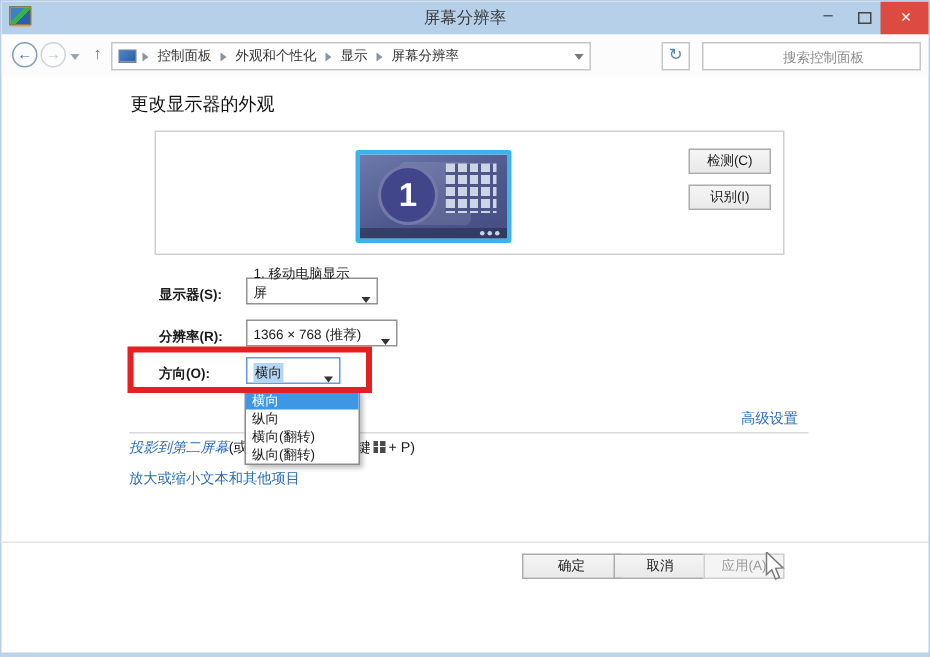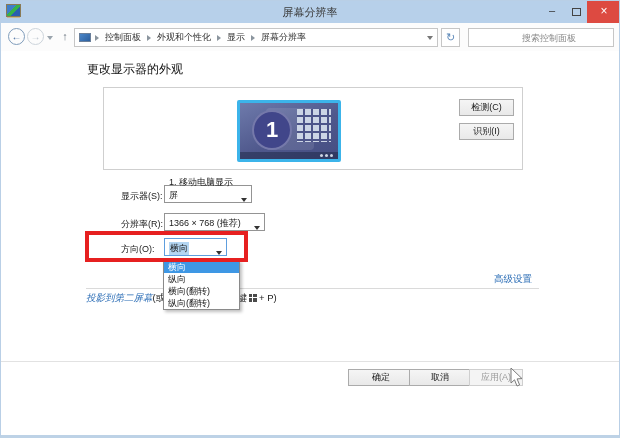--- a/index.html
+++ b/index.html
@@ -23,21 +23,21 @@
   
   .navbar { position:absolute; left:0; top:22px; width:100%; height:28px; background:#fcfcfc; }
   .circle-btn { position:absolute; top:5px; width:17px; height:17px; border-radius:50%;
     border:1px solid #9fb0c1; font-size:10px; text-align:center; line-height:15px; }
   .nav-back { left:7px; color:#41689b; border-color:#7f9cbb; }
   .nav-fwd { left:26px; color:#b9c2cc; border-color:#ccd4db; }
   .nav-caret { position:absolute; left:46px; top:13px; width:0; height:0;
     border-left:3px solid transparent; border-right:3px solid transparent; border-top:4px solid #9aa4ad; }
   .nav-up { position:absolute; left:56px; top:5px; width:16px; height:17px; text-align:center;
     line-height:17px; font-size:11px; color:#6b7680; }
-  .addressbar { position:absolute; left:73px; top:5px; width:364px; height:19px; background:#fff;
+  .addressbar { position:absolute; left:73px; top:5px; width:320px; height:19px; background:#fff;
     border:1px solid #c6c6c6; display:flex; align-items:center; padding:0 4px; }
   .addr-icon { width:12px; height:9px; border:1px solid #6a7f9a; background:linear-gradient(135deg,#4a86c9,#2c5f9e); flex:0 0 auto; }
   .crumb { font-size:9px; color:#333; white-space:nowrap; padding:0 2px; }
   .crumb-sep { width:0; height:0; border-top:3px solid transparent; border-bottom:3px solid transparent;
     border-left:4px solid #8b959e; margin:0 4px; flex:0 0 auto; }
   .addr-caret { margin-left:auto; width:0; height:0; border-left:3.5px solid transparent;
     border-right:3.5px solid transparent; border-top:4px solid #777; }
   .refresh-btn { position:absolute; left:440px; top:5px; width:19px; height:19px; border:1px solid #c6c6c6;
     background:#fff; text-align:center; line-height:17px; font-size:11px; color:#5b87b8; }
   .searchbox { position:absolute; left:467px; top:5px; width:146px; height:19px; border:1px solid #c6c6c6;
@@ -62,21 +62,21 @@
   .mon-circle { position:absolute; left:12px; top:7px; width:40px; height:40px; border-radius:50%;
     background:#41468a; border:2px solid rgba(255,255,255,0.28);
     color:#fff; font-size:22px; font-weight:bold; text-align:center; line-height:36px; }
   .mon-strip { position:absolute; left:0; right:0; bottom:0; height:7px; background:rgba(28,38,68,0.5); }
   .mon-dots { position:absolute; right:5px; bottom:2px; width:3px; height:3px; border-radius:50%;
     background:#ccd4e2; box-shadow:-5px 0 0 #ccd4e2, -10px 0 0 #ccd4e2; }
   .btn { position:absolute; width:55px; height:17px; font-size:9px; color:#1a1a1a; text-align:center;
     line-height:15px; border:1px solid #ababab; background:linear-gradient(#f5f5f5,#e9e9e9); }
   .btn-detect { left:458px; top:98px; }
   .btn-identify { left:458px; top:122px; }
-  .field-label { position:absolute; left:120px; font-size:9px; color:#1a1a1a; }
+  .field-label { position:absolute; left:105px; font-size:9px; color:#1a1a1a;font-weight:bold; }
   .select { position:absolute; left:163px; height:18px; background:#fff; border:1px solid #949494;
     display:flex; align-items:flex-end; justify-content:space-between; padding:0 4px; font-size:9px; color:#1a1a1a; }
   .select .chev { width:0; height:0; border-left:3.5px solid transparent; border-right:3.5px solid transparent;
     border-top:4px solid #333; }
   .sel-display { top:184px; width:88px; }
   .sel-resolution { top:212px; width:101px; }
   .sel-orientation { top:237px; width:63px; border-color:#5e9ede; }
   .sel-orientation .val { background:#b4d6f2; padding:0 1px; }
   
   .dropdown { position:absolute; left:162px; top:259px; width:77px; background:#fff;
@@ -189,20 +189,21 @@
   </div>
 
   <div class="red-box"></div>
 
   <div class="link advanced">高级设置</div>
   <div class="sep1"></div>
 
   <div class="link-row1">
     <span class="blue">投影到第二屏幕</span><span class="dark">(或按 Windows 徽标键</span><span class="win-logo"></span><span class="dark">+ P)</span>
   </div>
+  <div class="link link2">放大或缩小文本和其他项目</div>
 
   <div class="bottom-sep"></div>
   <div class="btn btn-ok">确定</div>
   <div class="btn btn-cancel">取消</div>
   <div class="btn btn-apply">应用(A)</div>
 
   <svg class="cursor" width="14" height="20" viewBox="0 0 14 20">
     <path d="M1,0 L1,15 L4.5,11.8 L7,18 L9.6,16.9 L7.1,10.9 L12,10.6 Z" fill="#fff" stroke="#7a7a7a" stroke-width="1"></path>
   </svg>
 

